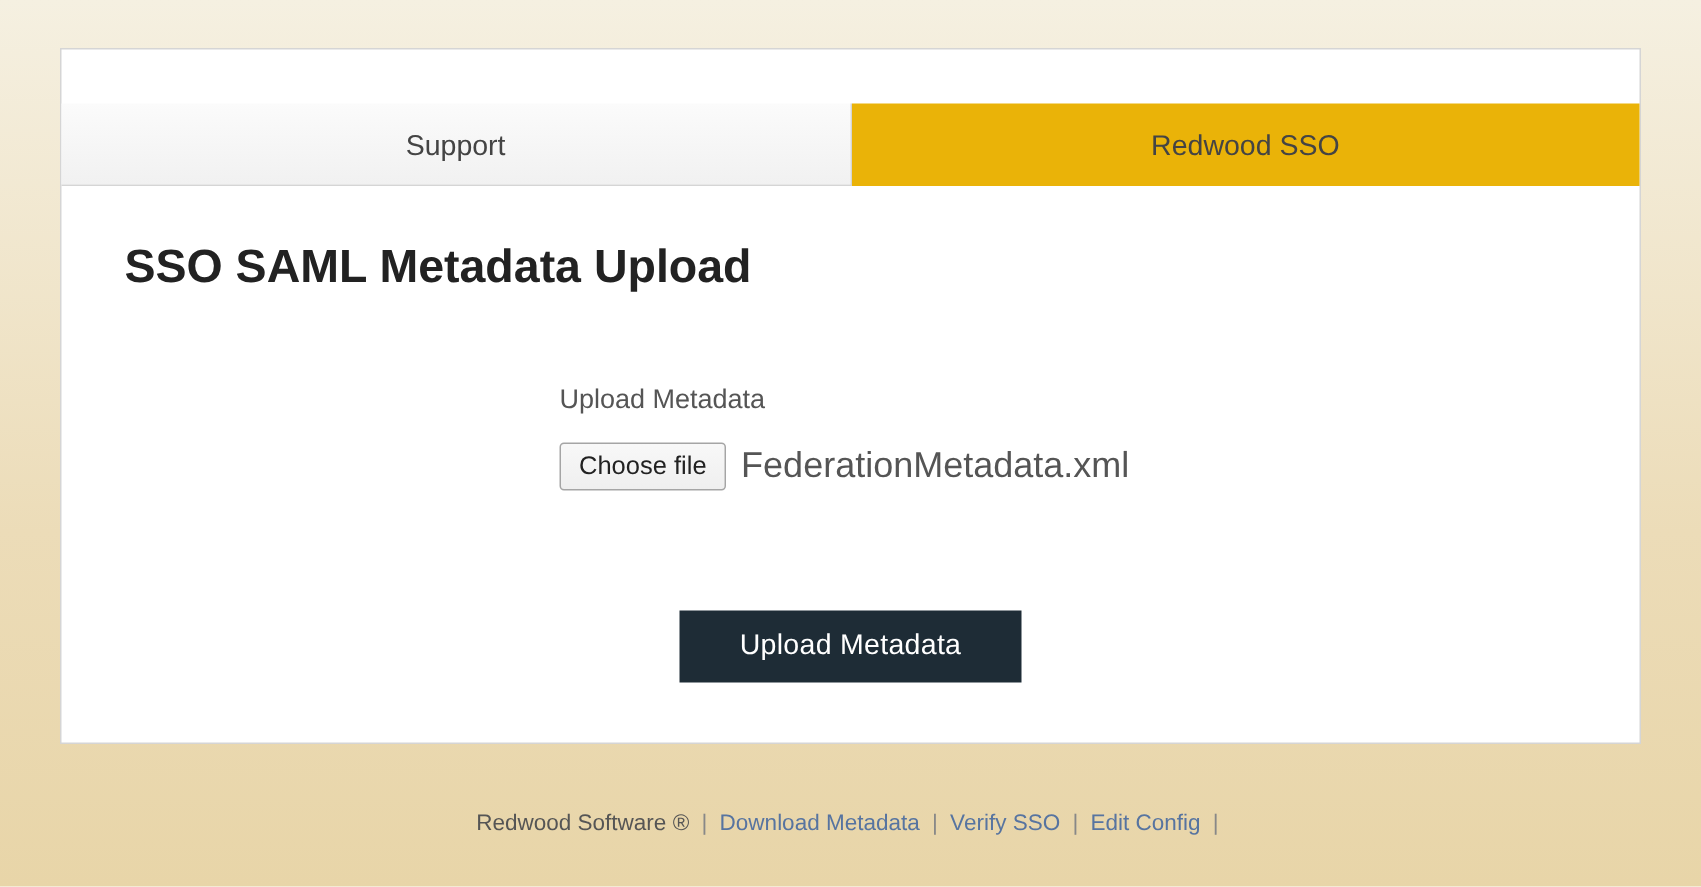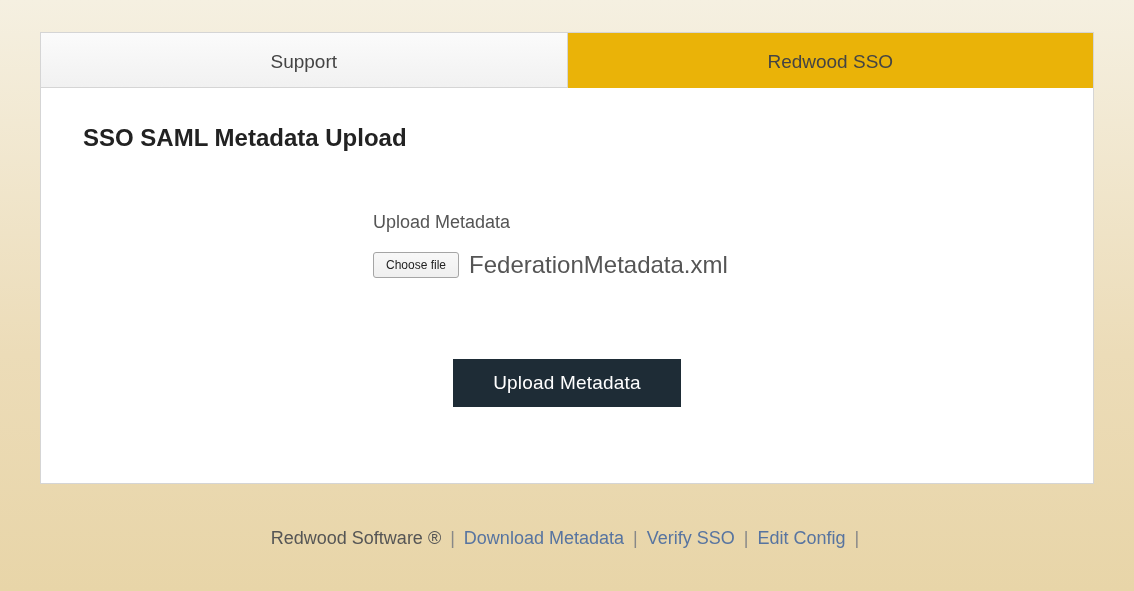--- a/index.html
+++ b/index.html
@@ -19,20 +19,21 @@
       padding: 32px 40px 0 40px;
     }
     .panel {
       background: #ffffff;
       border: 1px solid #d5d5d5;
       min-height: 452px;
     }
     .tabs {
       display: flex;
       width: 100%;
+      margin-top: 36px;
     }
     .tab {
       flex: 1;
       text-align: center;
       font-size: 19px;
       color: #444;
       padding: 18px 0 14px 0;
       cursor: pointer;
       user-select: none;
     }
@@ -41,40 +42,40 @@
       border-bottom: 1px solid #d5d5d5;
       border-right: 1px solid #d5d5d5;
     }
     .tab-active {
       background: #eab308;
     }
     .content {
       padding: 36px 42px 40px 42px;
     }
     .page-title {
-      font-size: 24px;
+      font-size: 31px;
       font-weight: 600;
       color: #222;
       margin-bottom: 60px;
     }
     .upload-section {
       margin-left: 290px;
     }
     .upload-label {
       font-size: 18px;
       color: #555;
       margin-bottom: 18px;
     }
     .file-row {
       display: flex;
       align-items: center;
       gap: 10px;
     }
     .choose-file-btn {
-      font-size: 12px;
+      font-size: 17px;
       font-family: inherit;
       background: linear-gradient(to bottom, #f8f8f8, #efefef);
       border: 1px solid #a5a5a5;
       border-radius: 3px;
       padding: 5px 12px;
       cursor: pointer;
       color: #222;
     }
     .filename {
       font-size: 24px;
@@ -90,21 +91,21 @@
       color: #ffffff;
       border: none;
       font-size: 19px;
       font-family: inherit;
       padding: 13px 40px;
       cursor: pointer;
       letter-spacing: 0.2px;
     }
     .footer {
       text-align: center;
-      font-size: 18px;
+      font-size: 15px;
       color: #555;
       margin-top: 44px;
     }
     .footer-link {
       color: #5774a0;
       text-decoration: none;
       cursor: pointer;
     }
     .footer-sep {
       color: #888;

